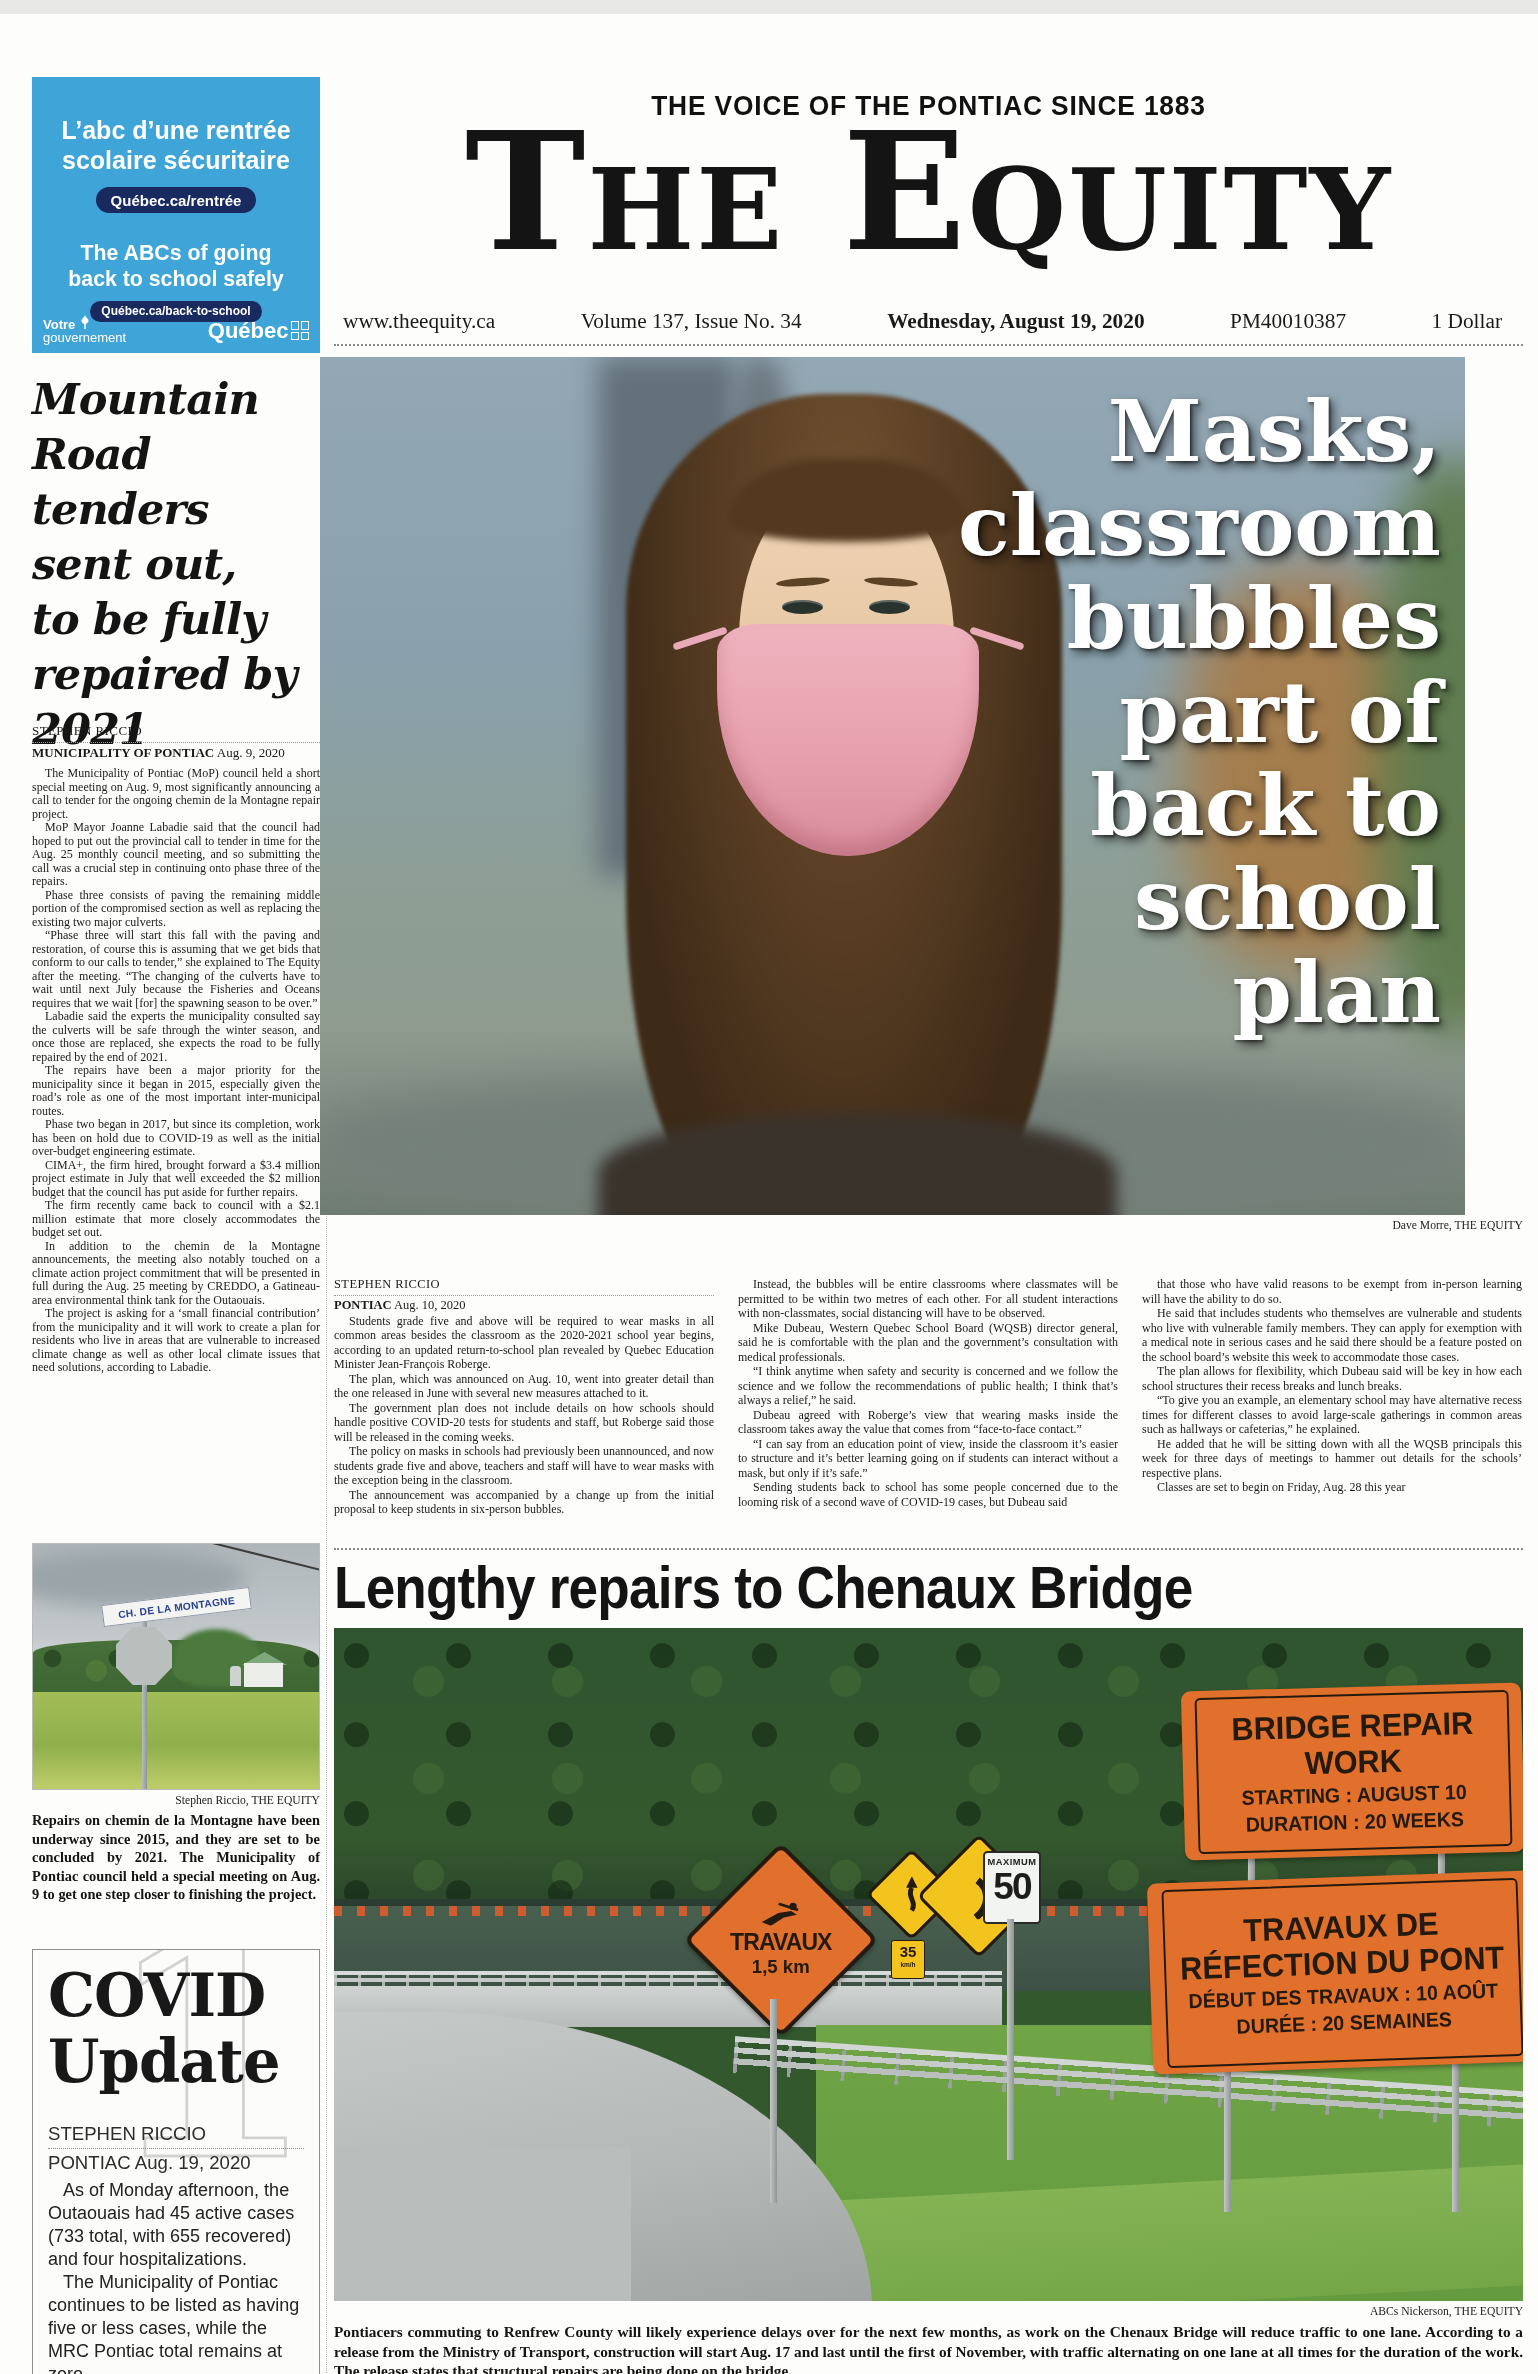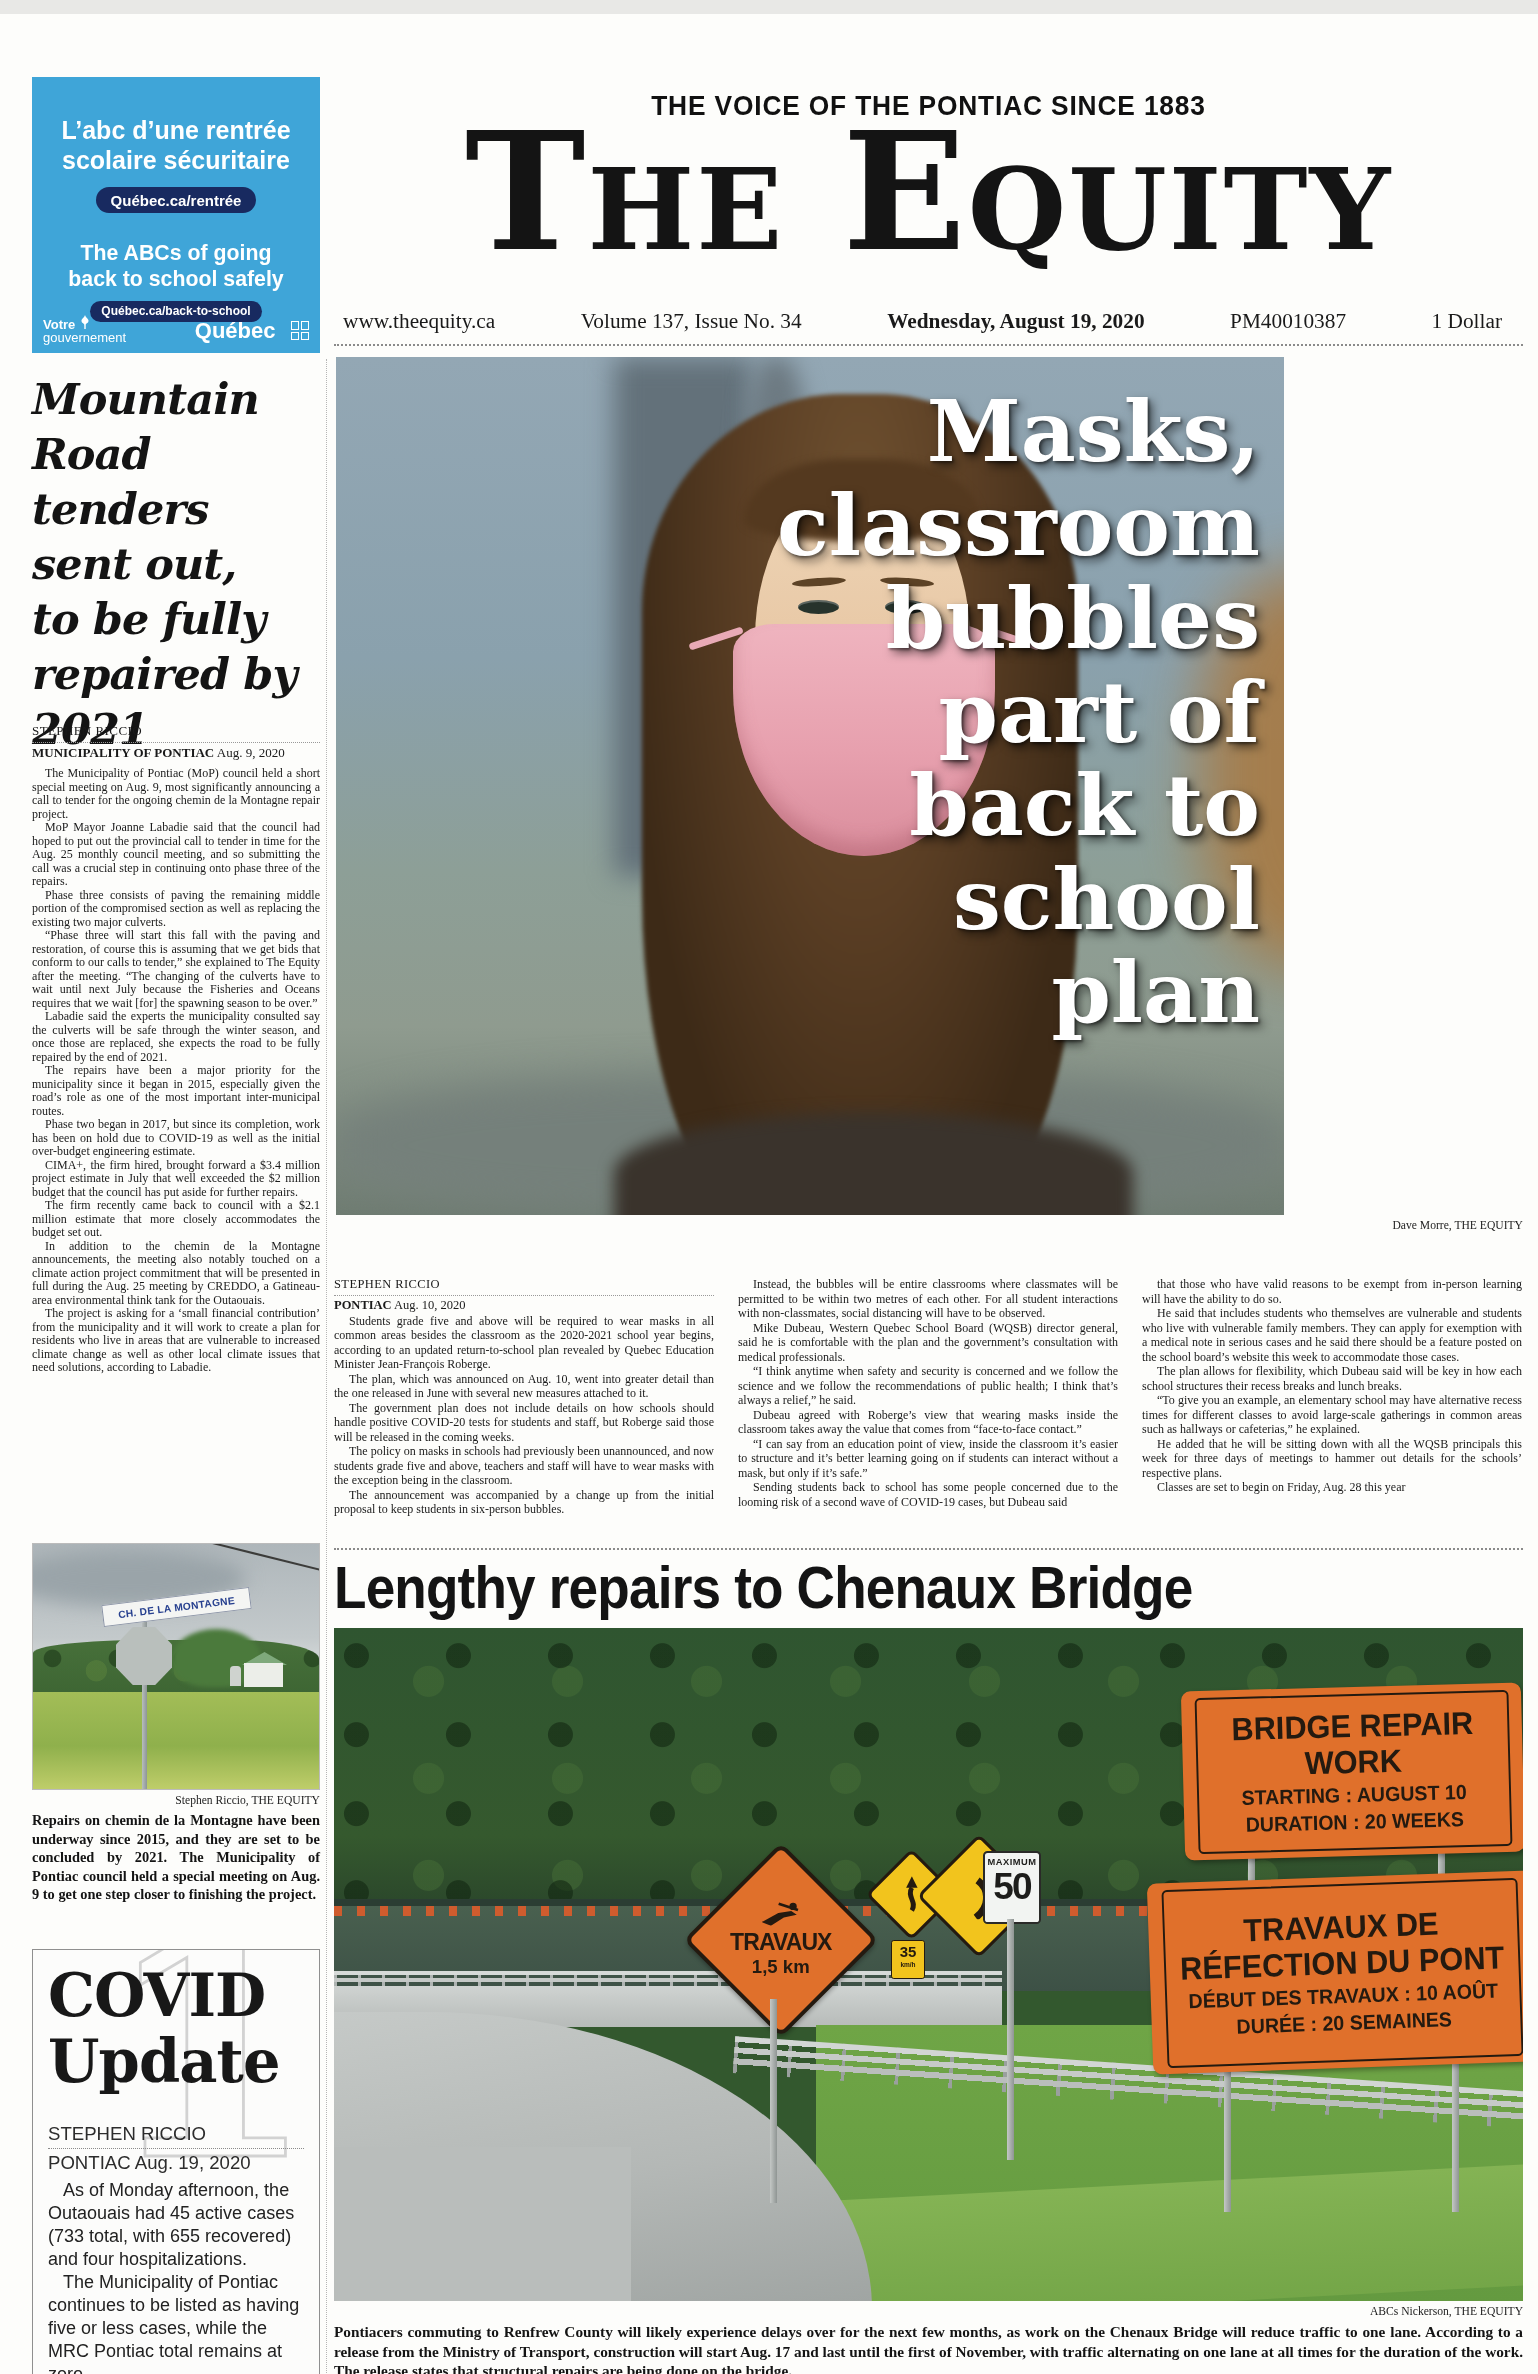--- a/index.html
+++ b/index.html
@@ -18,35 +18,35 @@
 
   
   .ad{left:32px;top:63px;width:288px;height:276px;background:#3fa5d8;color:#fff;font-family:"Liberation Sans",sans-serif;text-align:center;}
   .ad-fr-title{margin-top:39px;font-size:25px;font-weight:bold;line-height:1.18;}
   .ad-pill{display:inline-block;margin-top:12px;background:#182a60;color:#fff;font-weight:bold;border-radius:15px;padding:4.6px 15px;font-size:15px;}
   .ad-pill.small{font-size:12px;padding:3.7px 11px;margin-top:8.3px;}
   .ad-en-title{margin-top:28px;font-size:21.3px;font-weight:bold;line-height:1.2;}
   .ad-logos{position:absolute;left:11px;right:11px;bottom:9.3px;display:flex;justify-content:space-between;align-items:flex-end;}
   .gov-left{font-size:13px;font-weight:bold;line-height:1;text-align:left;}
   .gov-left .l2{font-weight:normal;}
-  .qc-word{font-size:22px;font-weight:bold;display:flex;align-items:center;gap:15px;}
+  .qc-word{font-size:22px;font-weight:bold;display:flex;align-items:center;gap:2px;}
   .flag{display:grid;grid-template-columns:8.3px 8.3px;grid-template-rows:8.3px 8.3px;gap:1.9px;}
   .flag span{border:1.4px solid #fff;display:block;}
 
   
   .lead-headline{left:32px;top:358px;width:289px;font-family:"DejaVu Serif",serif;font-style:italic;font-weight:bold;font-size:43px;line-height:55px;letter-spacing:-0.9px;color:#141414;}
   .byline-name{font-size:13px;letter-spacing:0.4px;padding-bottom:2.8px;border-bottom:1.9px dotted #999;}
   .dl-line{font-size:13px;margin-top:1.9px;}
   .dl-loc{font-weight:bold;}
   .lead-byline{left:32px;top:709px;width:288px;}
   .lead-body{left:32px;top:753px;width:288px;height:774px;overflow:hidden;}
   .lead-body p, .col p{margin:0;font-size:12px;line-height:13.5px;text-align:justify;text-indent:13px;}
 
   
-  .photo1{left:336px;top:343px;width:948px;height:858px;overflow:hidden;background:linear-gradient(180deg,#93a7b4 0%,#8aa1ad 35%,#8d9f97 60%,#8f9b8f 78%,#6f7c72 100%);}
+  .photo1{left:320px;top:343px;width:1145px;height:858px;overflow:hidden;background:linear-gradient(180deg,#93a7b4 0%,#8aa1ad 35%,#8d9f97 60%,#8f9b8f 78%,#6f7c72 100%);}
   .blob{position:absolute;border-radius:40%;}
   .b-build{left:278px;top:0;width:139px;height:519px;background:#63717a;filter:blur(13px);border-radius:5.6px;}
   .b-tower{left:408px;top:0;width:65px;height:288px;background:#6d7a82;filter:blur(11px);}
   .b-warm{left:863px;top:213px;width:250px;height:399px;background:#a9783f;filter:blur(30px);opacity:.85;}
   .b-green{left:1057px;top:102px;width:158px;height:575px;background:#5c7a4a;filter:blur(24px);opacity:.9;}
   .b-red{left:482px;top:399px;width:93px;height:65px;background:#8a4a3a;filter:blur(16.7px);opacity:.7;}
   .b-road{left:0;bottom:0;width:100%;height:139px;background:#75807b;filter:blur(18.6px);}
   .hair{position:absolute;left:306px;top:37px;width:436px;height:835px;background:radial-gradient(ellipse at 50% 18%,#6f5130 0%,#5a3e24 38%,#3d2a17 75%);border-radius:46% 46% 30% 30% / 26% 26% 40% 40%;filter:blur(1.9px);}
   .face{position:absolute;left:419px;top:119px;width:215px;height:314px;background:linear-gradient(180deg,#eed6b8 0%,#e8c7a4 58%,#dfbb97 100%);border-radius:50% 50% 46% 46% / 52% 52% 46% 46%;}
   .fringe{position:absolute;left:408px;top:102px;width:237px;height:83px;background:#54391f;border-radius:50% 50% 60% 60%/90% 90% 30% 30%;filter:blur(3.7px);}

